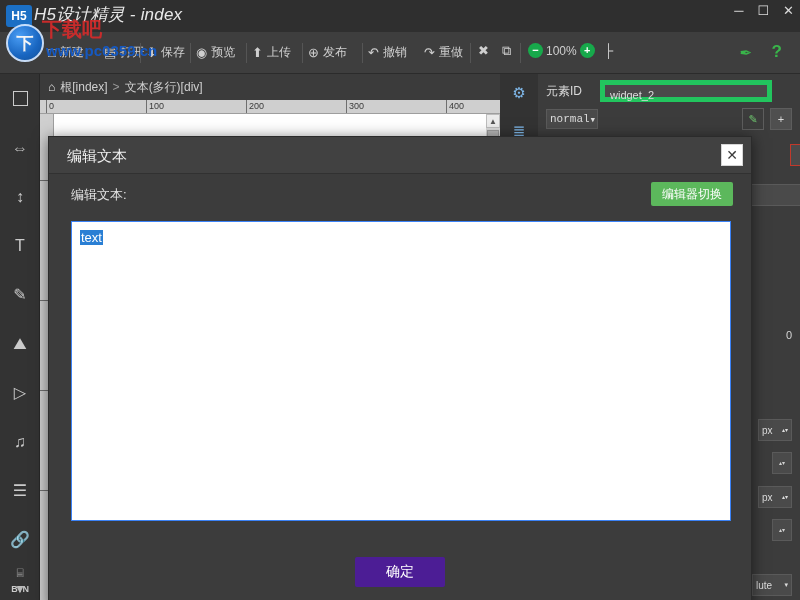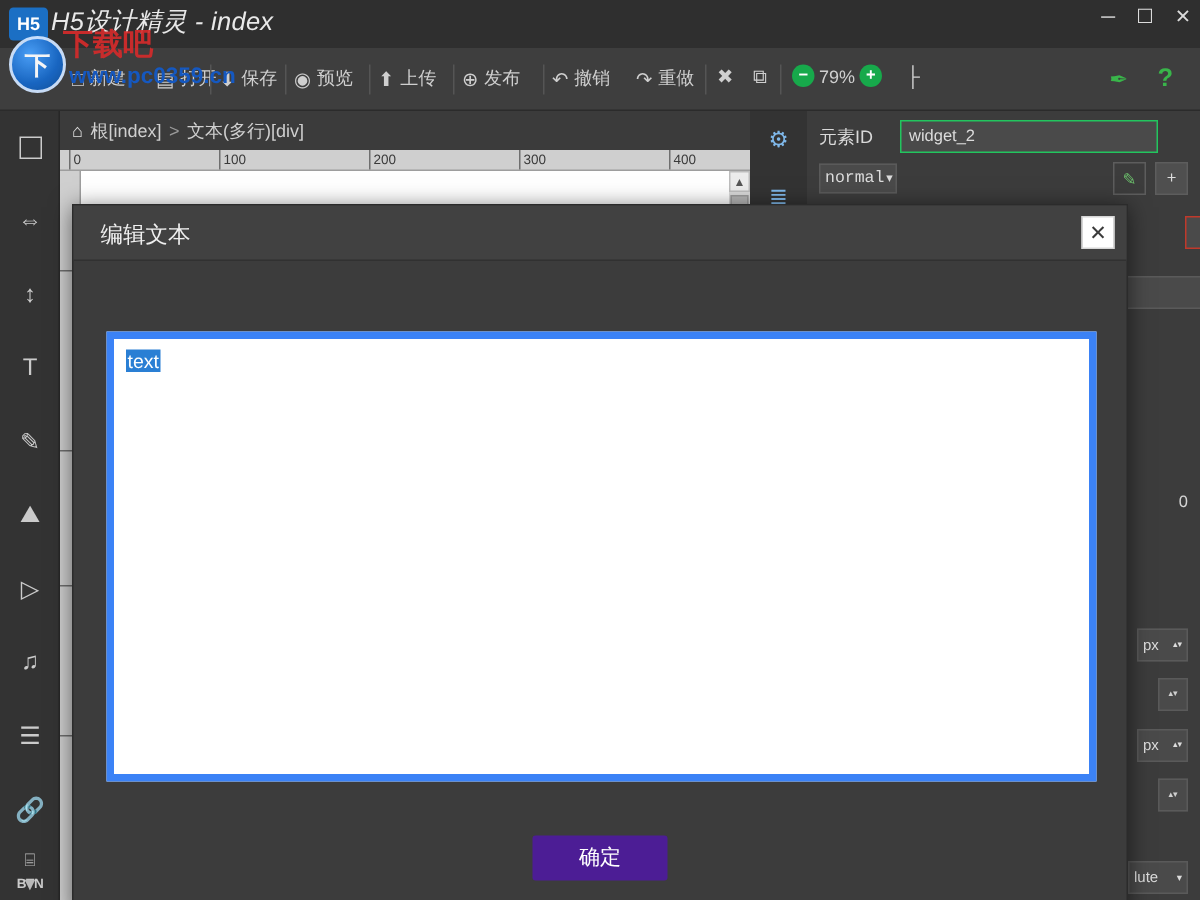--- a/index.html
+++ b/index.html
@@ -178,21 +178,21 @@
     font-size: 15px; color: #cfcfcf;
   }
   .rp-tab.active { color: #7fb8ea; }
   .rp-body { position: absolute; left: 38px; top: 0; width: 262px; height: 526px; }
   .field-row {
     display: flex; align-items: center; gap: 6px; padding: 6px 8px 0 8px;
     color: #d5d5d5; font-size: 12px;
   }
   .field-label { width: 48px; flex: none; color: #d9d9d9; font-size: 12px; }
   .inp {
-    background: #4a4a4a; border: 1px solid #22c55e; color: #dcdcdc;
+    background: #4a4a4a; border: 5px solid #22c55e; color: #dcdcdc;
     font-size: 11px; height: 22px; padding: 0 5px; line-height: 20px;
     font-family: "Liberation Sans", sans-serif;
   }
   .inp.wide { width: 172px; }
   .sel {
     background: #4a4a4a; border: 1px solid #5a5a5a; color: #dcdcdc;
     font-size: 11px; height: 20px; width: 52px; padding: 0 3px;
     display: flex; align-items: center; justify-content: space-between;
     font-family: "Liberation Mono", monospace;
     text-align: center;
@@ -251,21 +251,21 @@
   .edit-label {
     position: absolute; left: 22px; top: 12px; color: #e2e2e2; font-size: 13px;
   }
   .switch-btn {
     position: absolute; right: 20px; top: 8px; height: 24px;
     background: #5cb85c; color: #ffffff; font-size: 12px;
     padding: 0 11px; line-height: 24px; border-radius: 2px;
   }
   .editor-area {
     position: absolute; left: 22px; top: 84px; width: 660px; height: 300px;
-    background: #ffffff; border: 5px solid #3b82f6;
+    background: #ffffff; border: 1px solid #3b82f6;
   }
   .editor-text {
     position: absolute; left: 0; top: 4px;
     font-size: 13px; color: #1a1a1a;
     background: #2a7fd4; color: #ffffff;
     padding: 0 1px;
   }
   .ok-btn {
     position: absolute; left: 306px; top: 420px; width: 90px; height: 30px;
     background: #4c1d95; color: #ffffff; font-size: 14px;
@@ -331,21 +331,21 @@
 
     <div class="tb-item" style="left:478px">
         <span class="tb-ic">✖</span>
       </div>
     <div class="tb-item" style="left:502px">
         <span class="tb-ic">⧉</span>
       </div>
 
     <div class="zoom-box">
       <div class="zoom-btn">−</div>
-      <span>79%</span>
+      <span>100%</span>
       <div class="zoom-btn">+</div>
     </div>
     <div class="tb-item" style="left:604px">
         <span class="tb-ic">├</span>
       </div>
 
     <div class="tb-right-pen">✒</div>
     <div class="tb-right-help">?</div>
   </div>
 
@@ -476,20 +476,24 @@
         <span style="font-size:7px;">▾</span>
       </div>
     </div>
   </div>
 
   <div class="modal">
     <div class="modal-head">
       <div class="modal-title">编辑文本</div>
       <div class="modal-close">✕</div>
     </div>
+    <div class="modal-subrow">
+      <div class="edit-label">编辑文本:</div>
+      <div class="switch-btn">编辑器切换</div>
+    </div>
     <div class="editor-area">
       <div style="position:relative;padding:6px 8px;">
         <span class="editor-text" style="position:static;">text</span>
       </div>
     </div>
     <div class="ok-btn">确定</div>
   </div>
 
 </div>
 

